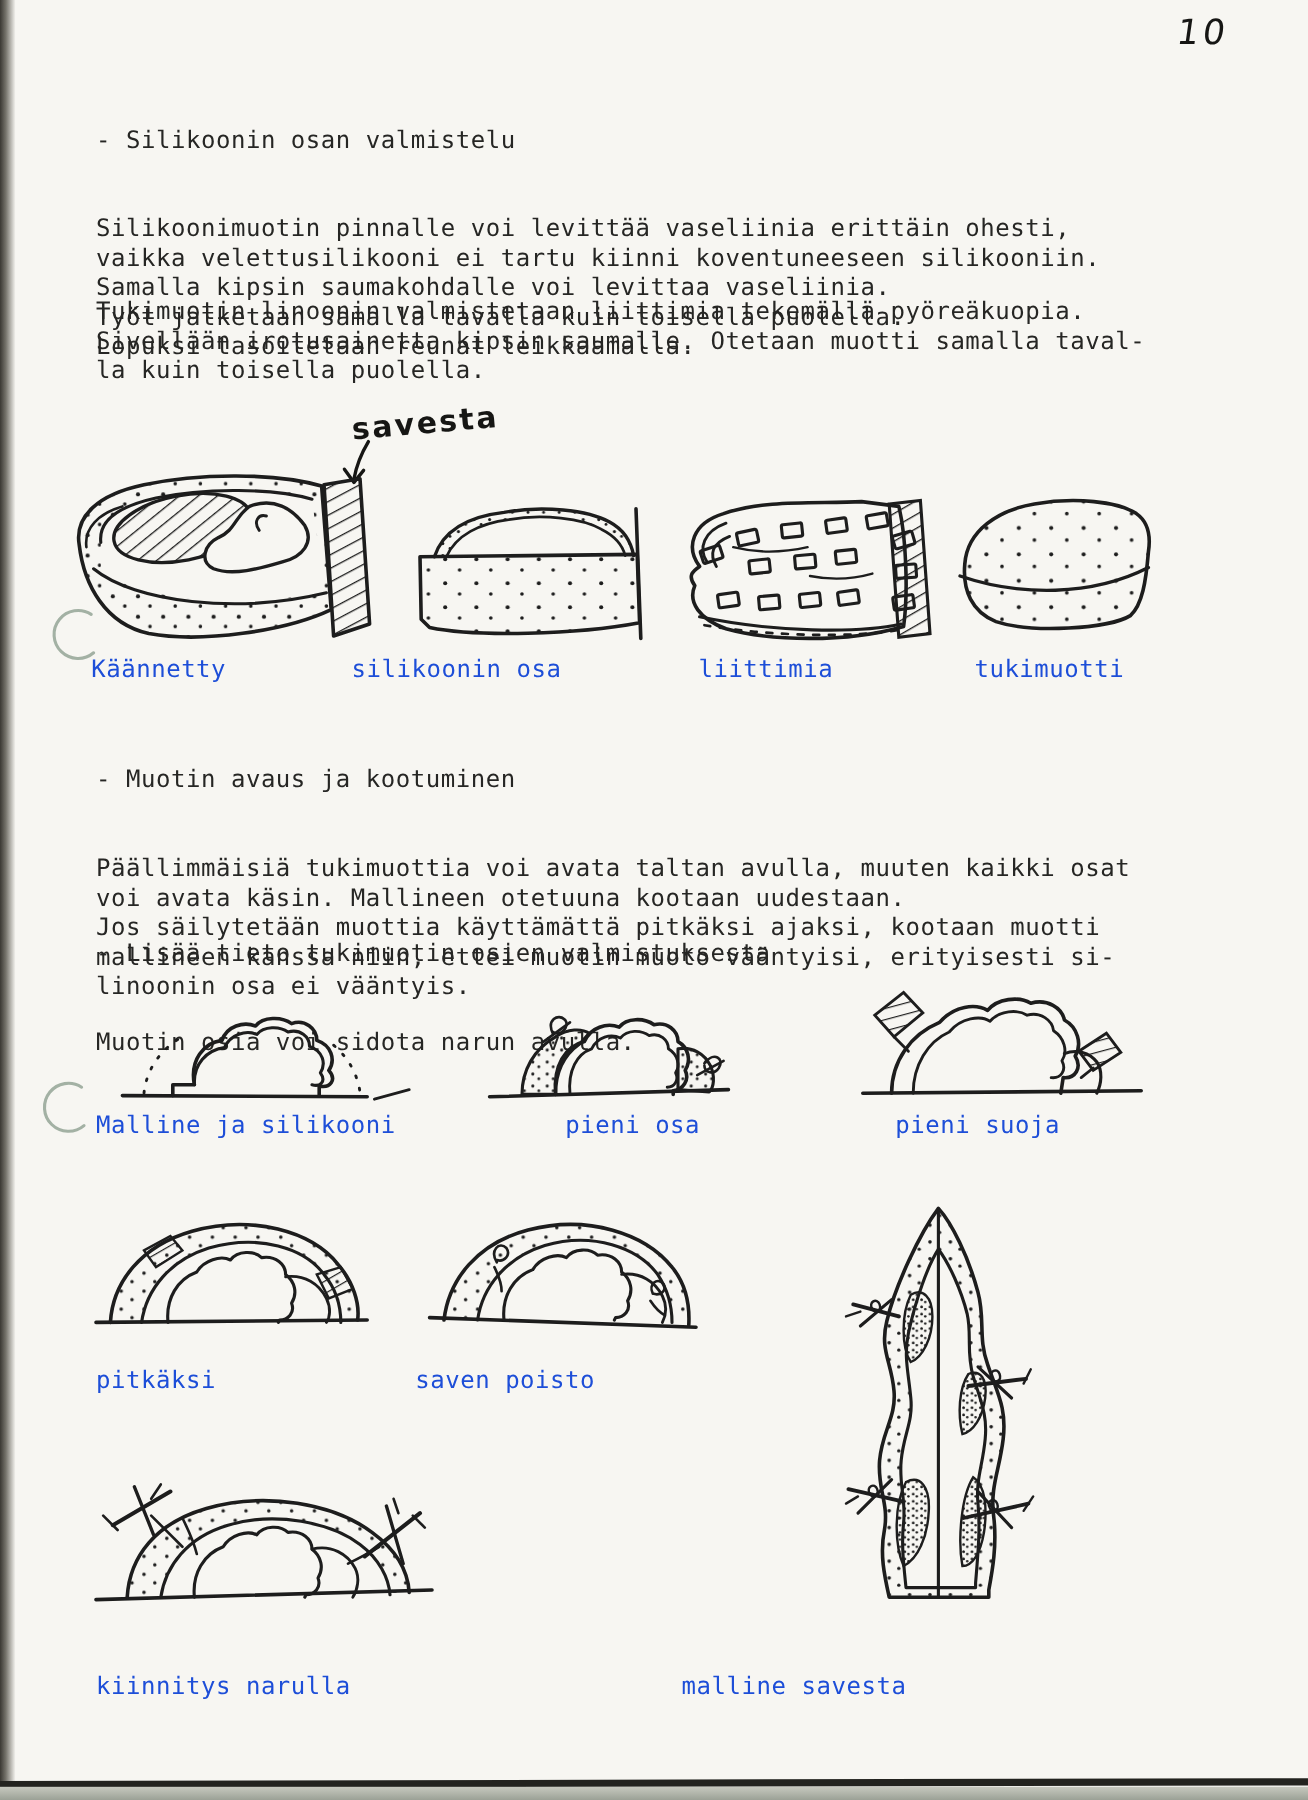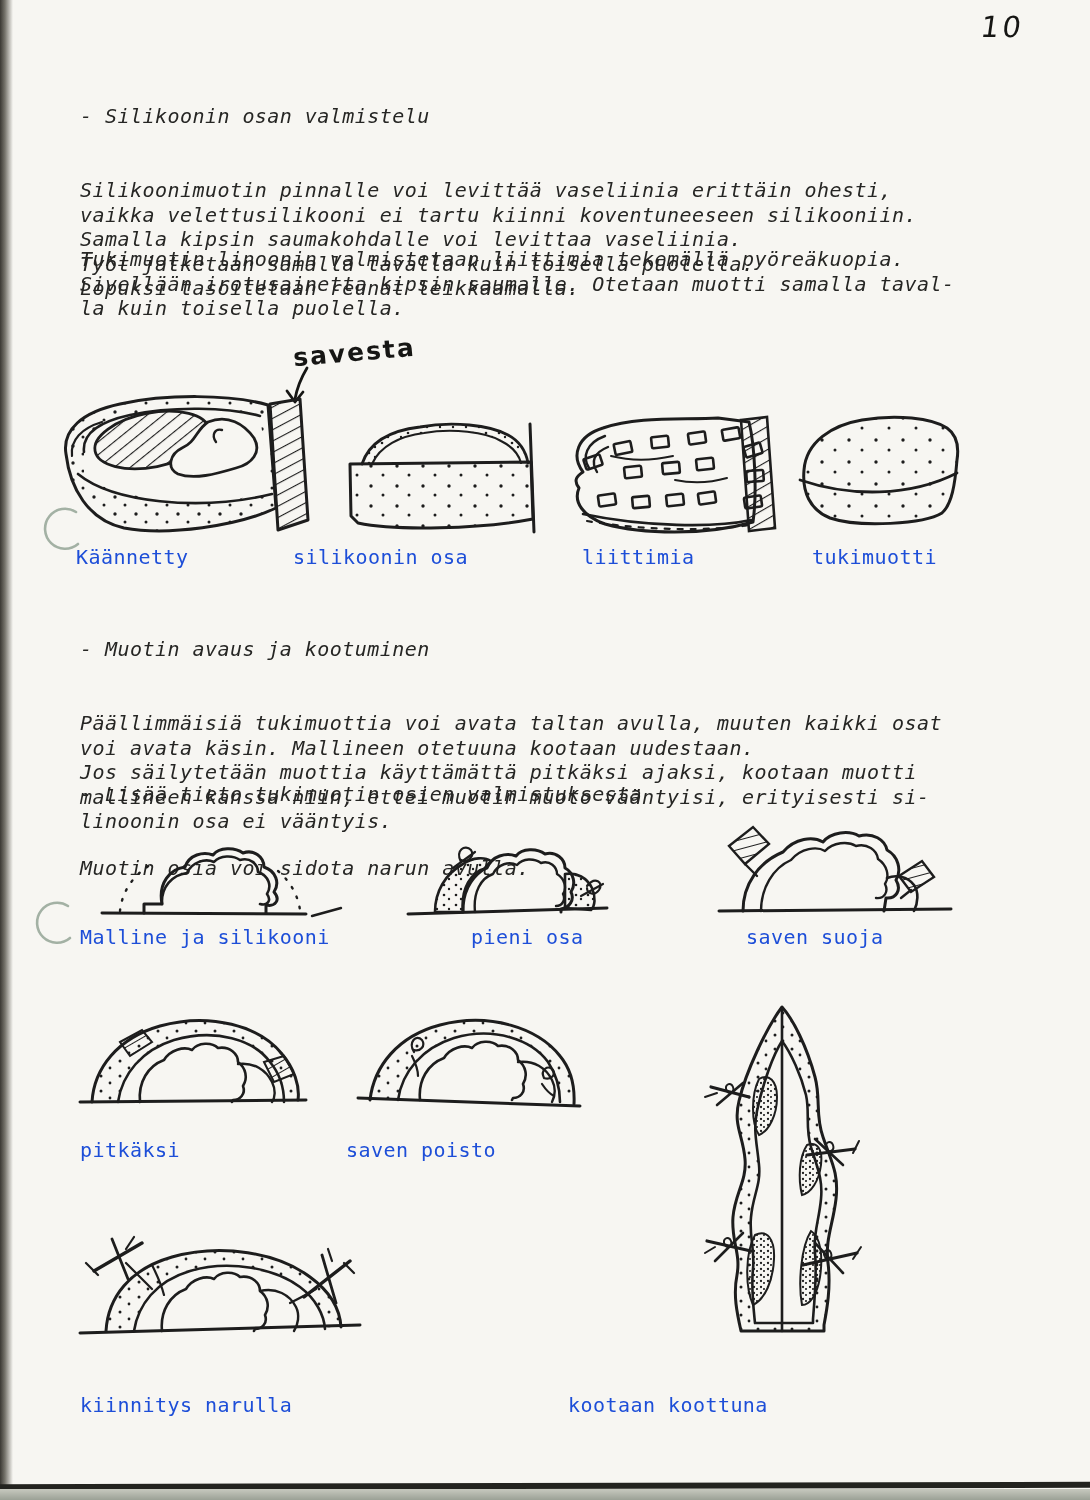--- a/index.html
+++ b/index.html
@@ -11,21 +11,20 @@
     font-family:"DejaVu Sans Mono","Liberation Mono",monospace;
     color:#222220;
   }
   .typ{
     position:absolute;
     font-size:20px;
     line-height:24.6px;
     letter-spacing:.45px;
     color:#262624;
     white-space:pre;
-    font-style:italic;
   }
   .typ .body{white-space:pre-line;}
   .caption{
     position:absolute;
     font-size:20px;
     letter-spacing:.45px;
     color:#1d4ed8;
     white-space:pre;
   }
   .hand{
@@ -250,21 +249,21 @@
         <path d="M46,93 C46,70 58,50 76,42 C86,30 102,28 110,33 C118,24 133,23 141,28 C152,25 162,32 163,41 C172,47 175,58 170,66 C174,74 169,81 161,80" stroke-width="2.4"></path>
         <path d="M172,60 C182,56 193,59 199,67 C204,74 203,85 199,93" stroke-width="2.6"></path>
         <path d="M30,46 L42,58" stroke-width="2.4"></path>
         <path d="M196,72 L186,80" stroke-width="2.4"></path>
       </g>
     </svg>
   </div>
 
   <div class="caption" style="left:80px;top:925px">Malline ja silikooni</div>
   <div class="caption" style="left:471px;top:925px">pieni osa</div>
-  <div class="caption" style="left:746px;top:925px">saven suoja</div>
+  <div class="caption" style="left:746px;top:925px">pieni suoja</div>
 
   <div class="fig" style="left:78px;top:1012px">
     <svg width="230" height="100" viewBox="0 0 230 100">
       <defs>
         <pattern id="hd" width="19" height="15" patternUnits="userSpaceOnUse">
           <circle cx="4" cy="4" r="1.5" fill="#1d1d1d"></circle>
             <circle cx="13" cy="11" r="1.4" fill="#1d1d1d"></circle>
         </pattern>
         <pattern id="hh" width="9" height="9" patternUnits="userSpaceOnUse" patternTransform="rotate(60)">
           <line x1="0" y1="0" x2="0" y2="9" stroke="#1d1d1d" stroke-width="2"></line>
@@ -376,18 +375,18 @@
         <path d="M226,64 L272,28" stroke-width="3.4"></path>
           <path d="M244,22 L258,70" stroke-width="2.8"></path>
         <path d="M276,40 L266,30" stroke-width="2.2"></path>
           <path d="M250,16 L254,28" stroke-width="2.2"></path>
         <path d="M238,56 C228,62 220,66 212,70" stroke-width="2.2"></path>
       </g>
     </svg>
   </div>
 
   <div class="caption" style="left:80px;top:1393px">kiinnitys narulla</div>
-  <div class="caption" style="left:568px;top:1393px">kootaan koottuna</div>
+  <div class="caption" style="left:568px;top:1393px">malline savesta</div>
 
   <div class="edge-bottom-line"></div>
   <div class="edge-bottom-band"></div>
 
 </div>
 
 </body></html>

